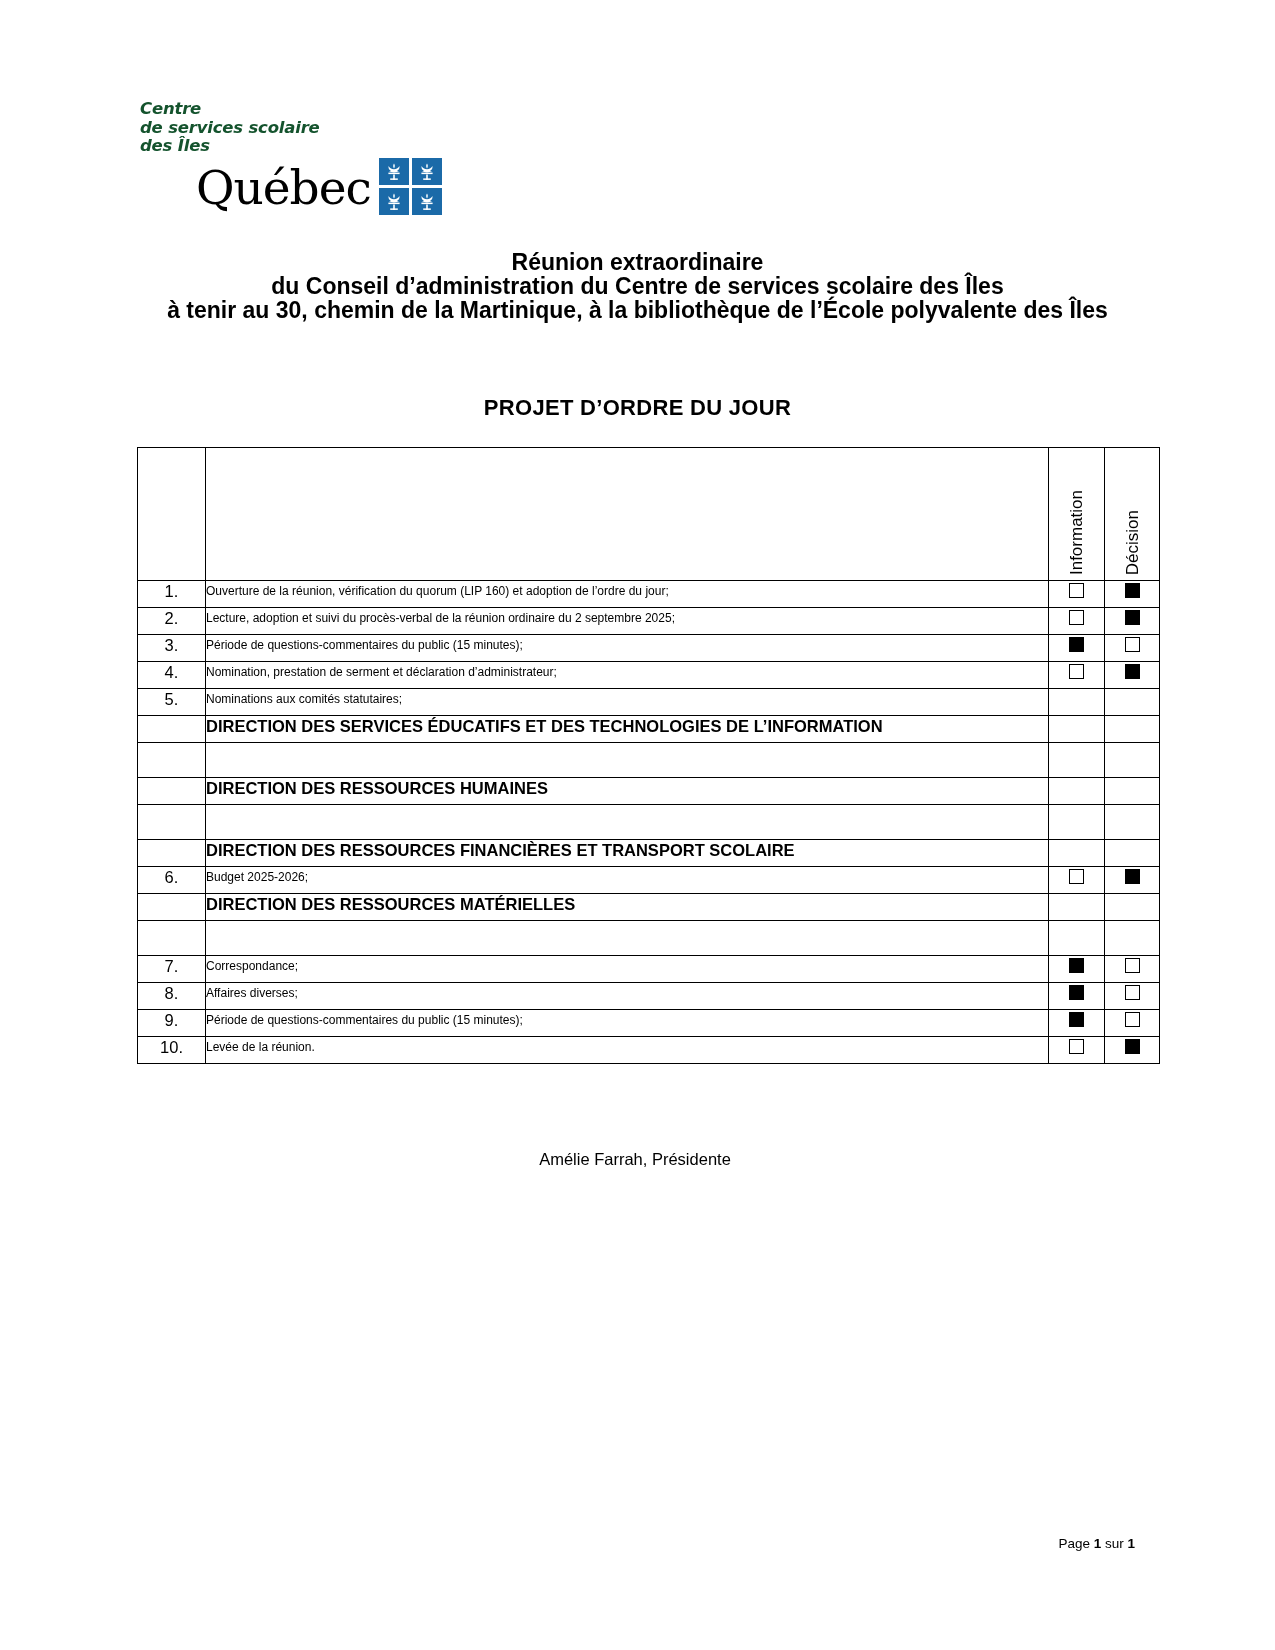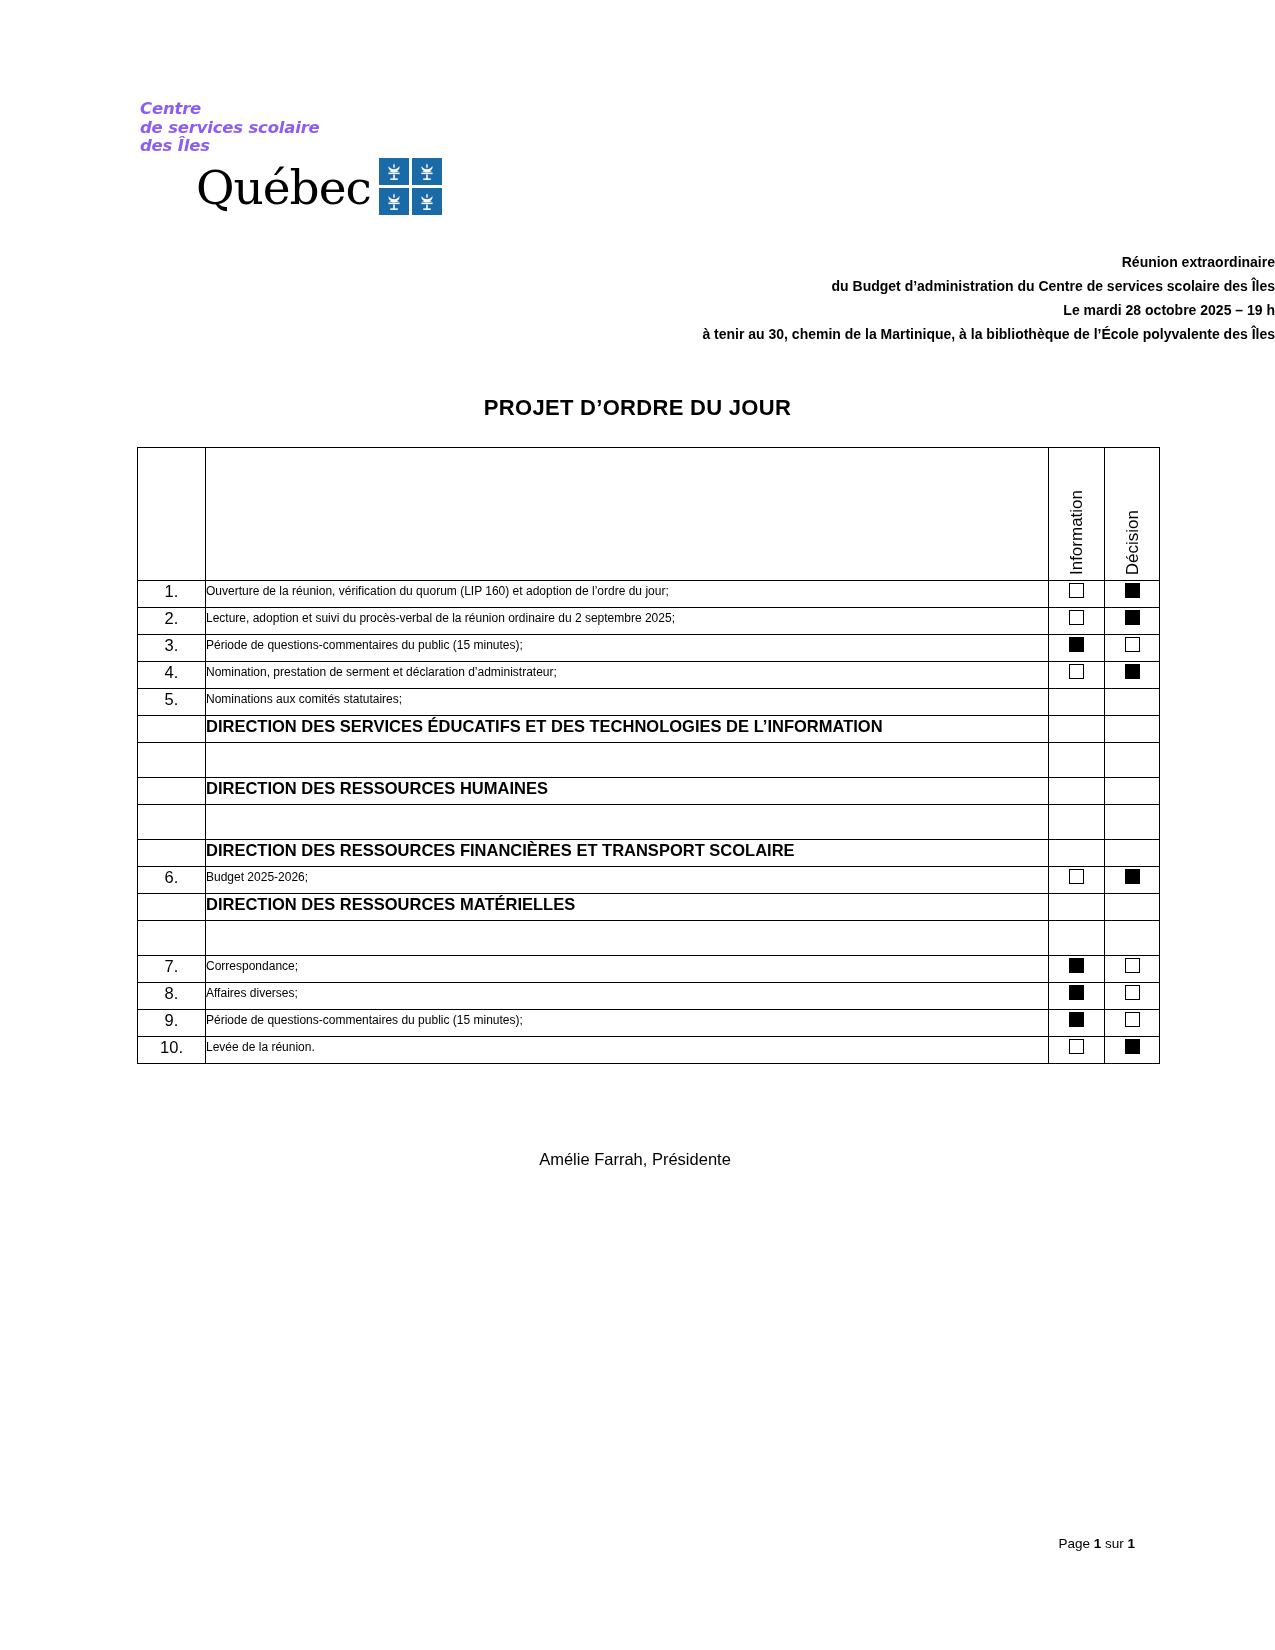--- a/index.html
+++ b/index.html
@@ -31,21 +31,21 @@
     top: 100px;
     width: 340px;
   }
   .logo-csi {
     font-family: "DejaVu Sans", sans-serif;
     font-weight: bold;
     font-style: italic;
     font-size: 16.5px;
     line-height: 18.5px;
     letter-spacing: -0.2px;
-    color: #8b5cf6;
+    color: #14532d;
   }
   .logo-quebec-row {
     display: flex;
     align-items: center;
     margin-top: 2px;
     margin-left: 56px;
   }
   .logo-quebec-word {
     font-family: "DejaVu Serif", serif;
     font-size: 47px;
@@ -71,24 +71,23 @@
   .title-block {
     position: absolute;
     left: 0;
     top: 250px;
     width: 1275px;
     text-align: center;
   }
   .title-line {
     font-family: "Liberation Sans", sans-serif;
     font-weight: bold;
-    font-size: 14px;
+    font-size: 23px;
     line-height: 24px;
     color: #000000;
-    text-align: right;
   }
 
   .doc-heading {
     position: absolute;
     left: 0;
     top: 395px;
     width: 1275px;
     text-align: center;
     font-family: "Liberation Sans", sans-serif;
     font-weight: bold;
@@ -245,22 +244,21 @@
               <path d="M11.2 20.4 h7.6 v1.5 h-7.6 z"></path>
             </g>
           </svg>
         </div>
       </div>
     </div>
   </div>
 
   <div class="title-block">
     <div class="title-line">Réunion extraordinaire</div>
-    <div class="title-line">du Budget d’administration du Centre de services scolaire des Îles</div>
-    <div class="title-line">Le mardi 28 octobre 2025 – 19 h</div>
+    <div class="title-line">du Conseil d’administration du Centre de services scolaire des Îles</div>
     <div class="title-line">à tenir au 30, chemin de la Martinique, à la bibliothèque de l’École polyvalente des Îles</div>
   </div>
 
   <div class="doc-heading">PROJET D’ORDRE DU JOUR</div>
 
   <table class="agenda-table">
     <colgroup>
       <col class="col-num">
       <col class="col-text">
       <col class="col-info">

